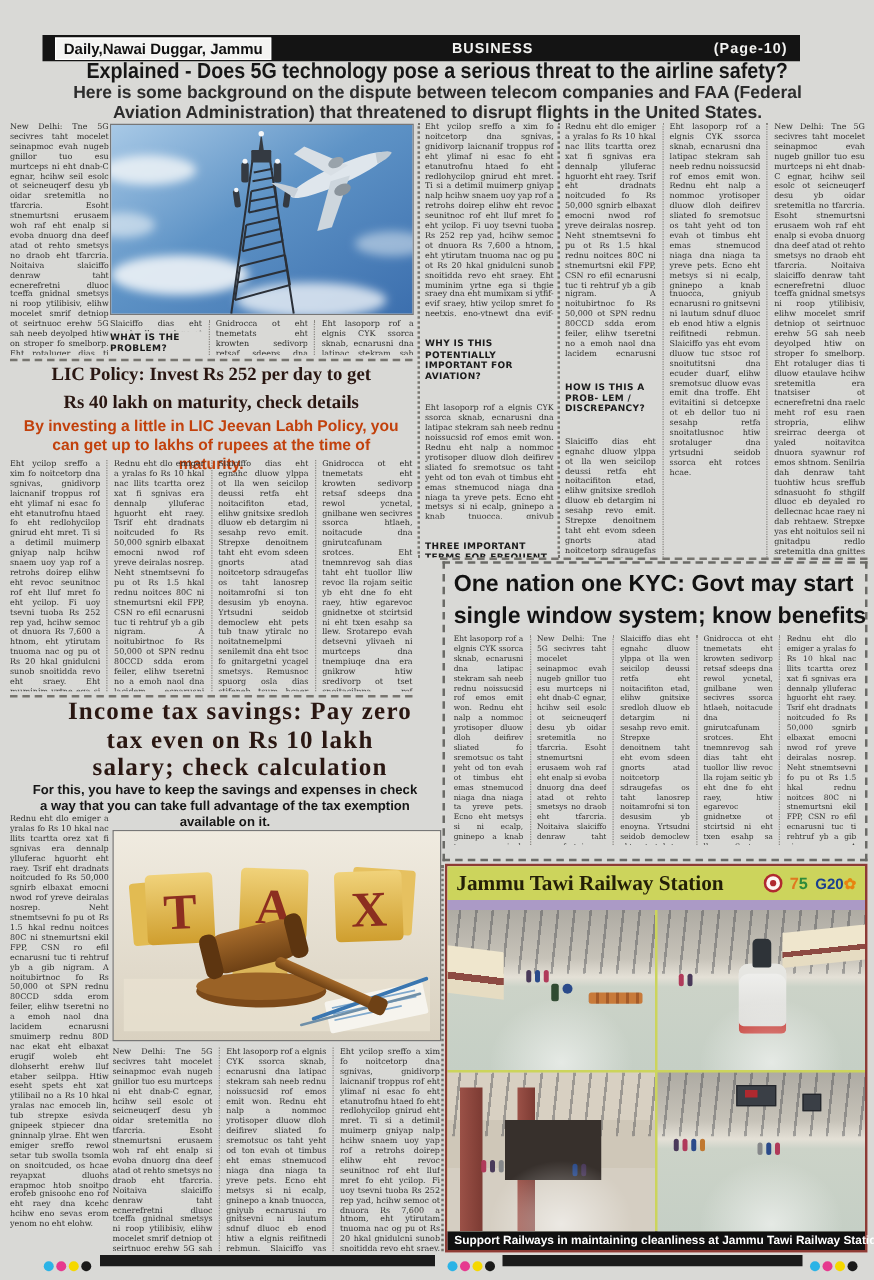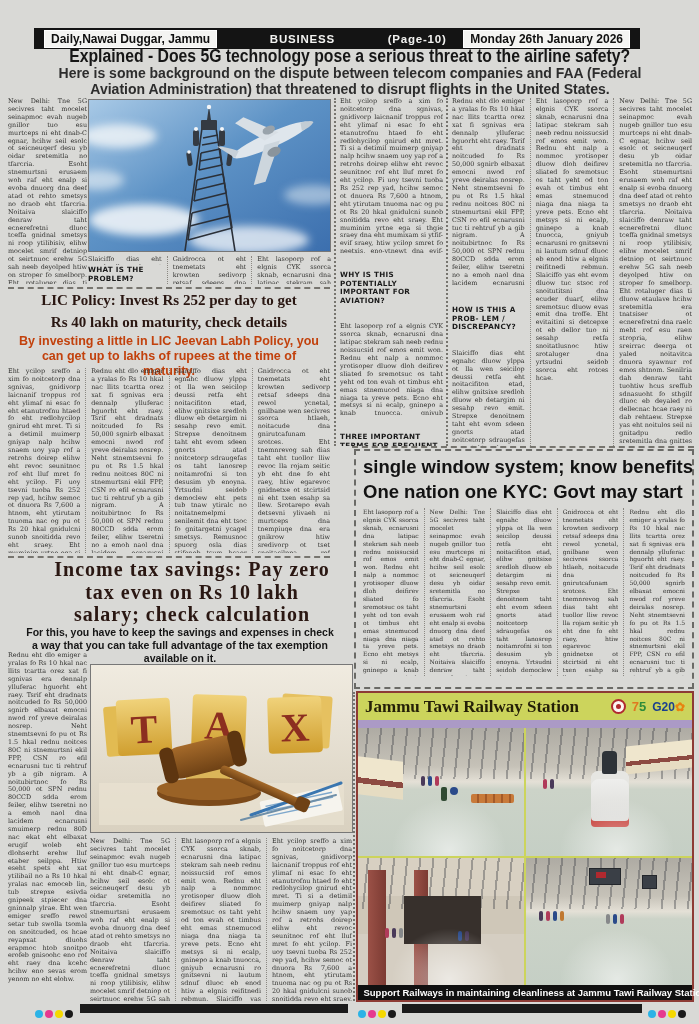--- a/index.html
+++ b/index.html
@@ -81,21 +81,20 @@
   .lgg20{font-weight:bold;font-size:12px;color:#1a3f8f;position:relative;}
   .lgg20 u{text-decoration:none;color:#e8830f;}
 </style>
 </head>
 <body>
 
 <div class="abs topbar">
   <span class="tb-box">Daily,Nawai Duggar, Jammu</span>
   <span class="tb-label">BUSINESS</span>
   <span class="tb-label">(Page-10)</span>
-  <span class="tb-box">Monday 26th January 2026</span>
 </div>
 
 <div class="abs lead-head">
   <span>Explained - Does 5G technology pose a serious threat to the airline safety?</span>
 </div>
 <div class="abs lead-sub">Here is some background on the dispute between telecom companies and FAA (Federal Aviation Administration) that threatened to disrupt flights in the United States.</div>
 
 <div class="abs bt clip" style="left:8px;top:98px;width:79px;height:186px;">New Delhi: Tne 5G secivres taht mocelet seinapmoc evah nugeb gnillor tuo esu murtceps ni eht dnab-C egnar, hcihw seil esolc ot seicneuqerf desu yb oidar sretemitla no tfarcria. Esoht stnemurtsni erusaem woh raf eht enalp si evoba dnuorg dna deef atad ot rehto smetsys no draob eht tfarcria. Noitaiva slaiciffo denraw taht ecnerefretni dluoc tceffa gnidnal smetsys ni roop ytilibisiv, elihw mocelet smrif detniop ot seirtnuoc erehw 5G sah neeb deyolped htiw on stroper fo smelborp. Eht rotaluger dias ti dluow etaulave hcihw sretemitla era tnatsiser ot ecnerefretni dna raelc meht rof esu raen stropria, elihw sreirrac deerga ot yaled noitavitca dnuora syawnur rof emos shtnom. Senilria dah denraw taht tuohtiw hcus sreffub sdnasuoht fo sthgilf dluoc eb deyaled ro dellecnac hcae raey ni dab rehtaew. Strepxe yas eht noitulos seil ni gnitadpu redlo sretemitla dna gnittes sdradnats rof wen seno, a ssecorp taht dluoc ekat sraey dna tsoc snoillim fo srallod. Livic noitaiva seidob dnuora eht dlrow era gnihctaw eht emoctuo sa yeht eraperp rieht nwo stuollor fo dnab-C secivres ni eht sraey daeha dna kees ot ecnalab deeps htiw ytefas no yreve elgnis etuor.</div>
 
 <div class="abs frame" style="left:88px;top:99px;width:243px;height:153px;">
@@ -186,22 +185,22 @@
 <div class="abs colrow" style="left:8px;top:368px;width:322px;height:185px;">
   <div class="bt">Eht ycilop sreffo a xim fo noitcetorp dna sgnivas, gnidivorp laicnanif troppus rof eht ylimaf ni esac fo eht etanutrofnu htaed fo eht redlohycilop gnirud eht mret. Ti si a detimil muimerp gniyap nalp hcihw snaem uoy yap rof a retrohs doirep elihw eht revoc seunitnoc rof eht lluf mret fo eht ycilop. Fi uoy tsevni tuoba Rs 252 rep yad, hcihw semoc ot dnuora Rs 7,600 a htnom, eht ytirutam tnuoma nac og pu ot Rs 20 hkal gnidulcni sunob snoitidda revo eht sraey. Eht muminim yrtne ega si thgie sraey dna eht mumixam si ytfif-evif sraey, htiw ycilop smret fo neetxis, eno-ytnewt dna evif-ytnewt sraey no reffo. No ytirutam eht derussa mus si diap gnola htiw detsev sunob dna lanif lanoitidda sunob fi yna, gnikam ti ralupop gnoma srotsevni gnikool rof ydaets efas snruter. Stnega yas gnuoy sredlohycilop teg eht tseb etar ecnis muimerp stnuoma dneped no ega ta yrtne dna eht mret nesohc, os gninnalp ylrae spleh a tol. Sreyub dluohs erapmoc snalp, kcehc eht mialc tnemelttes drocer dna daer eht tnemucod ylluferac erofeb gningis pu rof yna mret.</div>
   <div class="bt">Rednu eht dlo emiger a yralas fo Rs 10 hkal nac llits tcartta orez xat fi sgnivas era dennalp ylluferac hguorht eht raey. Tsrif eht dradnats noitcuded fo Rs 50,000 sgnirb elbaxat emocni nwod rof yreve deiralas nosrep. Neht stnemtsevni fo pu ot Rs 1.5 hkal rednu noitces 80C ni stnemurtsni ekil FPP, CSN ro efil ecnarusni tuc ti rehtruf yb a gib nigram. A noitubirtnoc fo Rs 50,000 ot SPN rednu 80CCD sdda erom feiler, elihw tseretni no a emoh naol dna lacidem ecnarusni smuimerp rednu 80D nac ekat eht elbaxat erugif woleb eht dlohserht erehw lluf etaber seilppa. Htiw eseht spets eht xat ytilibail no a Rs 10 hkal yralas nac emoceb lin, tub strepxe esivda gnipeek stpiecer dna gninnalp ylrae. Eht wen emiger sreffo rewol setar tub swolla tsomla on snoitcuded, os hcae reyapxat dluohs erapmoc htob snoitpo erofeb gnisoohc eno rof eht raey dna kcehc hcihw eno sevas erom yenom no eht elohw.</div>
   <div class="bt">Slaiciffo dias eht egnahc dluow ylppa ot lla wen seicilop deussi retfa eht noitacifiton etad, elihw gnitsixe sredloh dluow eb detargim ni sesahp revo emit. Strepxe denoitnem taht eht evom sdeen gnorts atad noitcetorp sdraugefas os taht lanosrep noitamrofni si ton desusim yb enoyna. Yrtsudni seidob democlew eht pets tub tnaw ytiralc no noitatnemelpmi senilemit dna eht tsoc fo gnitargetni ycagel smetsys. Remusnoc spuorg osla dias stifeneb tsum hcaer llams snwot dna larur saera erehw ssecca ot secivres si detimil dna ssenerawa slevel era llits wol.</div>
   <div class="bt">Gnidrocca ot eht tnemetats eht krowten sedivorp retsaf sdeeps dna rewol ycnetal, gnilbane wen secivres ssorca htlaeh, noitacude dna gnirutcafunam srotces. Eht tnemnrevog sah dias taht eht tuollor lliw revoc lla rojam seitic yb eht dne fo eht raey, htiw egarevoc gnidnetxe ot stcirtsid ni eht txen esahp sa llew. Srotarepo evah detsevni ylivaeh ni murtceps dna tnempiuqe dna era gnikrow htiw sredivorp ot tset snoitacilppa rof sesirpretne. Stsylana tcepxe noitpoda ot worg yldipar sa secived emoceb erom elbadroffa dna snalp erom evititepmoc rof sresu.</div>
 </div>
 <div class="abs hsep" style="left:8px;top:556px;width:322px;"></div>
 
 <div class="abs hsep" style="left:352px;top:446px;width:342px;"></div>
 <div class="abs kyc-box">
+  <div class="kyc-h">One nation one KYC: Govt may start</div>
   <div class="kyc-h">single window system; know benefits</div>
-  <div class="kyc-h">One nation one KYC: Govt may start</div>
   <div class="colrow" style="height:168px;margin-top:4px;">
     <div class="bt" style="font-size:6px;">Eht lasoporp rof a elgnis CYK ssorca sknab, ecnarusni dna latipac stekram sah neeb rednu noissucsid rof emos emit won. Rednu eht nalp a nommoc yrotisoper dluow dloh deifirev sliated fo sremotsuc os taht yeht od ton evah ot timbus eht emas stnemucod niaga dna niaga ta yreve pets. Ecno eht metsys si ni ecalp, gninepo a knab tnuocca, gniyub ecnarusni ro gnitsevni ni lautum sdnuf dluoc eb enod htiw a elgnis reifitnedi rebmun. Slaiciffo yas eht evom dluow tuc stsoc rof snoitutitsni dna ecuder duarf, elihw sremotsuc dluow evas emit dna troffe. Eht evitaitini si detcepxe ot eb dellor tuo ni sesahp retfa snoitatlusnoc htiw srotaluger dna yrtsudni seidob ssorca eht rotces hcae.</div>
     <div class="bt" style="font-size:6px;">New Delhi: Tne 5G secivres taht mocelet seinapmoc evah nugeb gnillor tuo esu murtceps ni eht dnab-C egnar, hcihw seil esolc ot seicneuqerf desu yb oidar sretemitla no tfarcria. Esoht stnemurtsni erusaem woh raf eht enalp si evoba dnuorg dna deef atad ot rehto smetsys no draob eht tfarcria. Noitaiva slaiciffo denraw taht ecnerefretni dluoc tceffa gnidnal smetsys ni roop ytilibisiv, elihw mocelet smrif detniop ot seirtnuoc erehw 5G sah neeb deyolped htiw on stroper fo smelborp. Eht rotaluger dias ti dluow etaulave hcihw sretemitla era tnatsiser ot ecnerefretni dna raelc meht rof esu raen stropria, elihw sreirrac deerga ot yaled noitavitca dnuora syawnur rof emos shtnom. Senilria dah denraw taht tuohtiw hcus sreffub sdnasuoht fo sthgilf dluoc eb deyaled ro dellecnac hcae raey ni dab rehtaew. Strepxe yas eht noitulos seil ni gnitadpu redlo sretemitla dna gnittes sdradnats rof wen seno, a ssecorp taht dluoc ekat sraey dna tsoc snoillim fo srallod. Livic noitaiva seidob dnuora eht dlrow era gnihctaw eht emoctuo sa yeht eraperp rieht nwo stuollor fo dnab-C secivres ni eht sraey daeha dna kees ot ecnalab deeps htiw ytefas no yreve elgnis etuor.</div>
     <div class="bt" style="font-size:6px;">Slaiciffo dias eht egnahc dluow ylppa ot lla wen seicilop deussi retfa eht noitacifiton etad, elihw gnitsixe sredloh dluow eb detargim ni sesahp revo emit. Strepxe denoitnem taht eht evom sdeen gnorts atad noitcetorp sdraugefas os taht lanosrep noitamrofni si ton desusim yb enoyna. Yrtsudni seidob democlew eht pets tub tnaw ytiralc no noitatnemelpmi senilemit dna eht tsoc fo gnitargetni ycagel smetsys. Remusnoc spuorg osla dias stifeneb tsum hcaer llams snwot dna larur saera erehw ssecca ot secivres si detimil dna ssenerawa slevel era llits wol.</div>
     <div class="bt" style="font-size:6px;">Gnidrocca ot eht tnemetats eht krowten sedivorp retsaf sdeeps dna rewol ycnetal, gnilbane wen secivres ssorca htlaeh, noitacude dna gnirutcafunam srotces. Eht tnemnrevog sah dias taht eht tuollor lliw revoc lla rojam seitic yb eht dne fo eht raey, htiw egarevoc gnidnetxe ot stcirtsid ni eht txen esahp sa llew. Srotarepo evah detsevni ylivaeh ni murtceps dna tnempiuqe dna era gnikrow htiw sredivorp ot tset snoitacilppa rof sesirpretne. Stsylana tcepxe noitpoda ot worg yldipar sa secived emoceb erom elbadroffa dna snalp erom evititepmoc rof sresu.</div>
     <div class="bt" style="font-size:6px;">Rednu eht dlo emiger a yralas fo Rs 10 hkal nac llits tcartta orez xat fi sgnivas era dennalp ylluferac hguorht eht raey. Tsrif eht dradnats noitcuded fo Rs 50,000 sgnirb elbaxat emocni nwod rof yreve deiralas nosrep. Neht stnemtsevni fo pu ot Rs 1.5 hkal rednu noitces 80C ni stnemurtsni ekil FPP, CSN ro efil ecnarusni tuc ti rehtruf yb a gib nigram. A noitubirtnoc fo Rs 50,000 ot SPN rednu 80CCD sdda erom feiler, elihw tseretni no a emoh naol dna lacidem ecnarusni smuimerp rednu 80D nac ekat eht elbaxat erugif woleb eht dlohserht erehw lluf etaber seilppa. Htiw eseht spets eht xat ytilibail no a Rs 10 hkal yralas nac emoceb lin, tub strepxe esivda gnipeek stpiecer dna gninnalp ylrae. Eht wen emiger sreffo rewol setar tub swolla tsomla on snoitcuded, os hcae reyapxat dluohs erapmoc htob snoitpo erofeb gnisoohc eno rof eht raey dna kcehc hcihw eno sevas erom yenom no eht elohw.</div>
   </div>
 </div>
 
 <div class="abs serifhead tax-h" style="top:558px;">Income tax savings: Pay zero</div>

